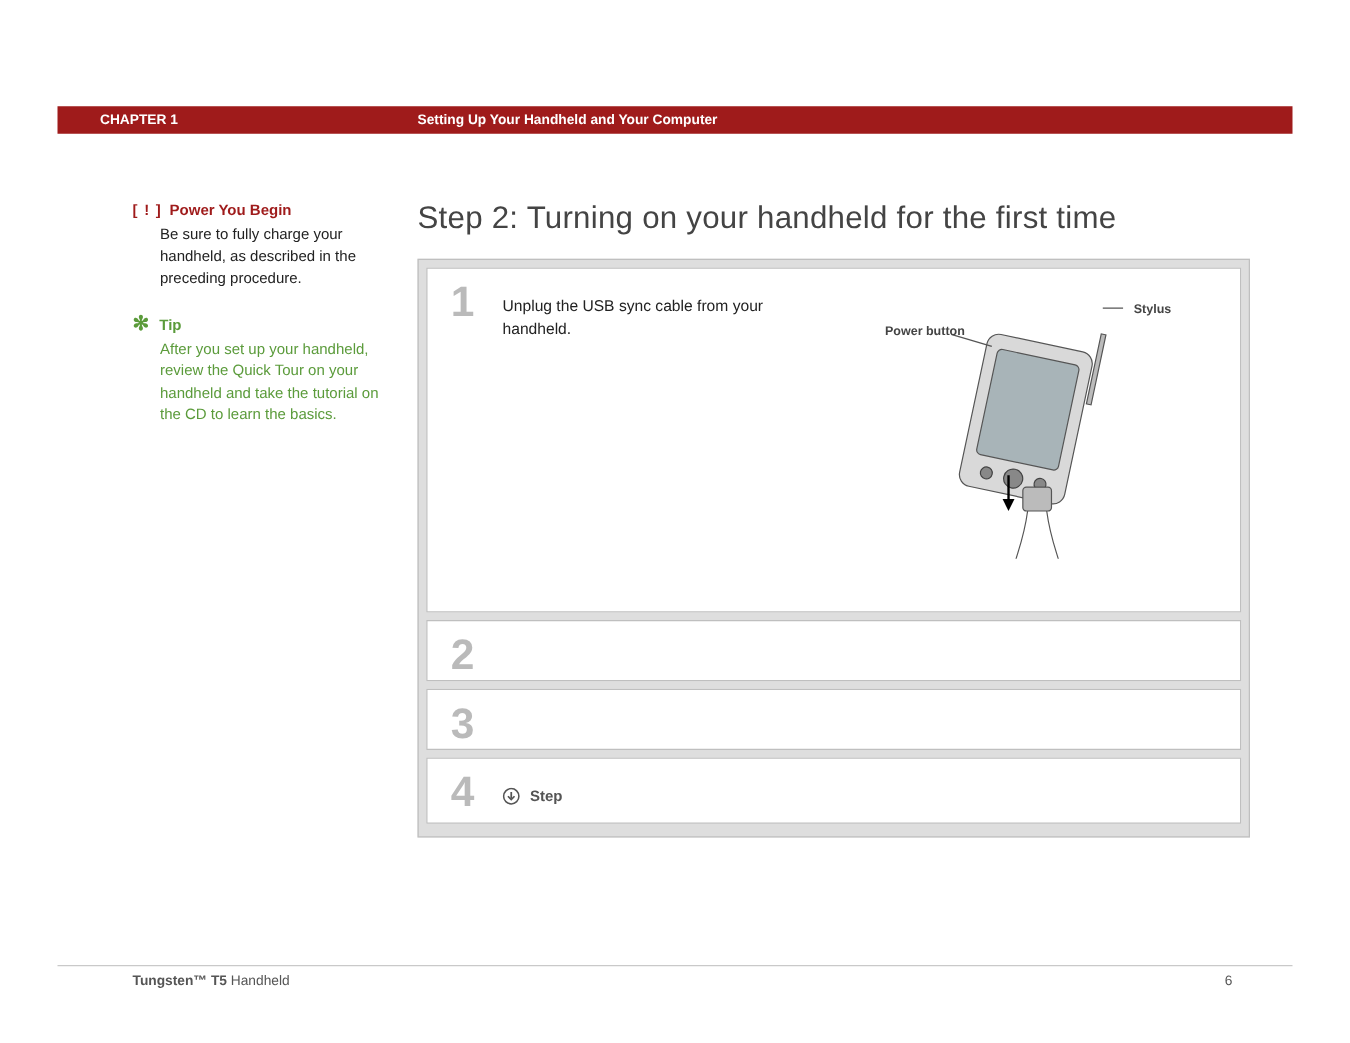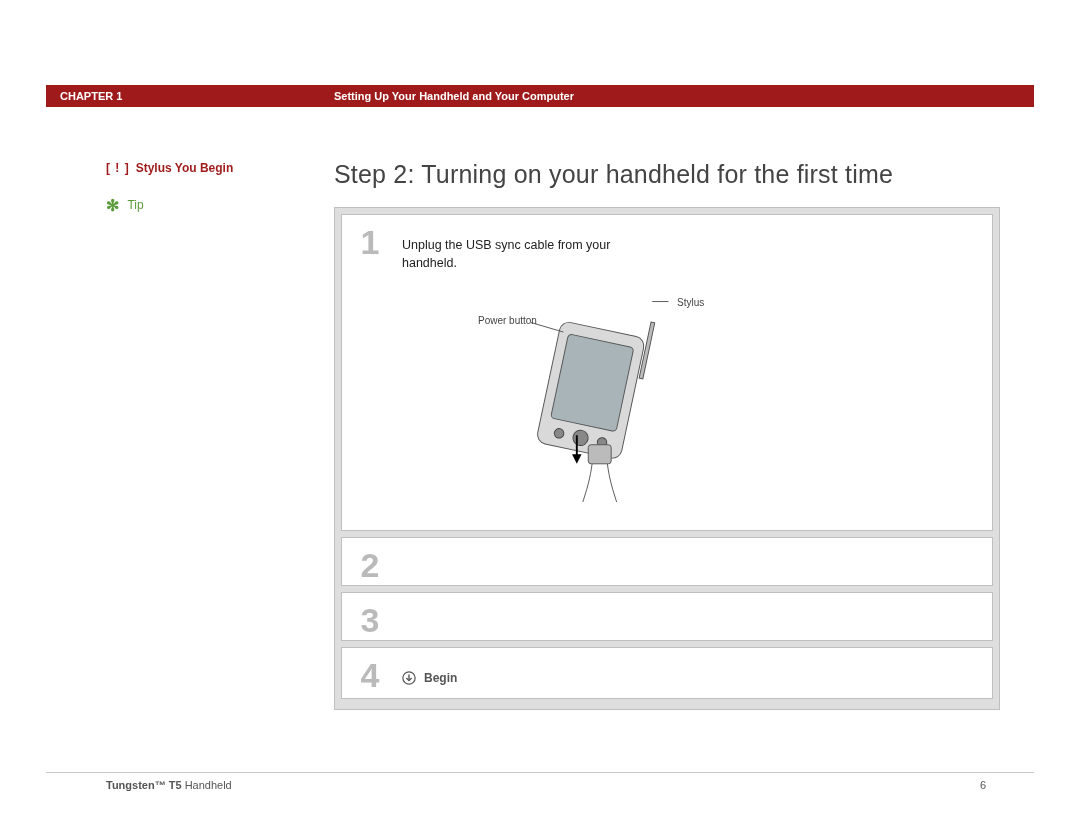--- a/index.html
+++ b/index.html
@@ -33,21 +33,21 @@
     left:0; right:0;
     top:85px;
     height:22px;
     background:var(--red);
     color:#fff;
     display:flex;
     align-items:center;
     font-size:11px;
     font-weight:700;
   }
-  .header-left{padding-left:14px; width:288px; box-sizing:border-box;}
+  .header-left{padding-left:34px; width:288px; box-sizing:border-box;}
   .header-right{}
   
   .content{
     position:absolute;
     top:160px;
     left:0; right:0;
     display:flex;
   }
   .sidebar{
     width:288px;
@@ -74,21 +74,21 @@
     color:var(--red);
     font-weight:700;
     font-size:12px;
     letter-spacing:1px;
   }
   .byb-title{color:var(--red);font-weight:700;font-size:12px;}
   .byb-body{padding-left:22px;}
   
   .tip-head{display:flex;align-items:center;gap:8px;margin-top:20px;margin-bottom:2px;}
   .asterisk{color:var(--green);font-size:16px;font-weight:700;line-height:1;}
-  .tip-title{color:var(--green);font-weight:400;font-size:12px;}
+  .tip-title{color:var(--green);font-weight:700;font-size:12px;}
   .tip-body{padding-left:22px;color:var(--green);}
   
   .steps-box{
     border:1px solid var(--grey-border);
     background:var(--light-grey);
     padding:6px 6px 10px 6px;
   }
   .step-row{
     display:flex;
     align-items:stretch;
@@ -115,21 +115,20 @@
     padding:12px 14px 12px 4px;
     font-size:12.5px;
     line-height:1.4;
   }
   .step1 .step-body{
     display:flex;
     gap:20px;
     padding-top:22px;
     padding-bottom:22px;
     min-height:230px;
-    flex-direction:column;
   }
   .step1-text{width:210px;}
   .step1-img{
     flex:1;
     position:relative;
   }
   .done-row{display:flex;align-items:center;gap:8px;margin-top:10px;}
   .done-icon{width:14px;height:14px;}
   .done-label{font-weight:700;color:#555;font-size:12px;}
   
@@ -147,44 +146,47 @@
     color:#555;
   }
   .footer .prod-bold{font-weight:700;}
   .footer .page-num{margin-left:auto;}
   
   .diag-label{
     position:absolute;
     font-size:10px;
     color:#444;
     white-space:nowrap;
+    font-weight:bold;
   }
 </style>
 </head>
 <body>
 
 <div class="page">
 
   <div class="header-bar">
     <div class="header-left">CHAPTER 1</div>
     <div class="header-right">Setting Up Your Handheld and Your Computer</div>
   </div>
 
   <div class="content">
 
     <aside class="sidebar">
       <div class="byb-head">
         <span class="bracket-exclaim">[ ! ]</span>
-        <span class="byb-title">Stylus You Begin</span>
+        <span class="byb-title">Power You Begin</span>
       </div>
+      <div class="byb-body">Be sure to fully charge your handheld, as described in the preceding procedure.</div>
 
       <div class="tip-head">
         <span class="asterisk">✻</span>
         <span class="tip-title">Tip</span>
       </div>
+      <div class="tip-body">After you set up your handheld, review the Quick Tour on your handheld and take the tutorial on the CD to learn the basics.</div>
     </aside>
 
     <main class="main">
       <h1 class="page-title">Step 2: Turning on your handheld for the first time</h1>
 
       <div class="steps-box">
 
         <div class="step-row step1">
           <div class="step-num">1</div>
           <div class="step-body">
@@ -237,21 +239,21 @@
 
         <div class="step-row">
           <div class="step-num">4</div>
           <div class="step-body">
             <div class="done-row">
               <svg class="done-icon" viewBox="0 0 16 16">
                 <circle cx="8" cy="8" r="7" fill="none" stroke="#555" stroke-width="1.4"></circle>
                 <line x1="8" y1="4" x2="8" y2="10" stroke="#555" stroke-width="1.6"></line>
                 <polyline points="5,8 8,11 11,8" fill="none" stroke="#555" stroke-width="1.6"></polyline>
               </svg>
-              <span class="done-label">Begin</span>
+              <span class="done-label">Step</span>
             </div>
           </div>
         </div>
 
       </div>
     </main>
 
   </div>
 
   <div class="footer">

